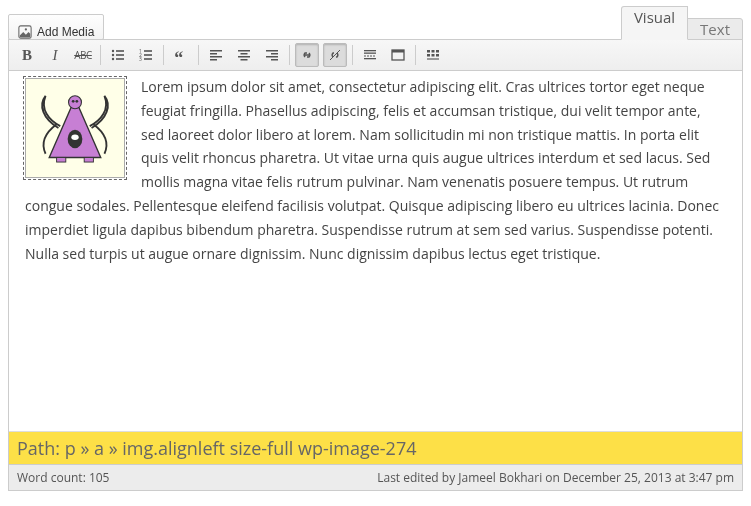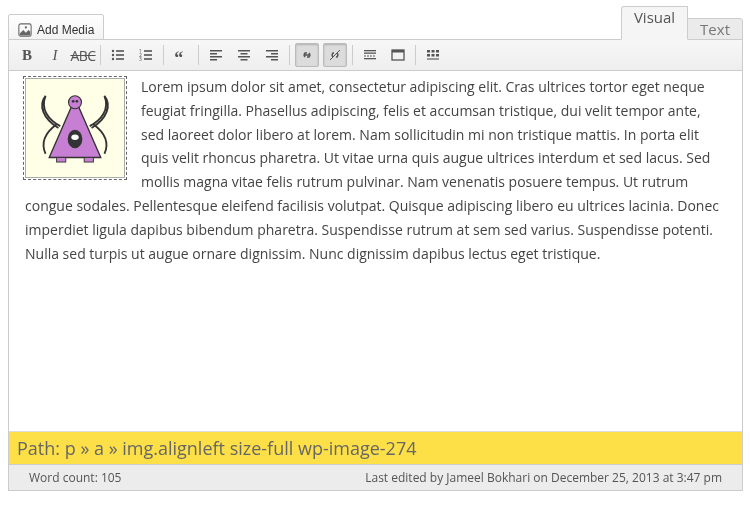--- a/index.html
+++ b/index.html
@@ -16,26 +16,26 @@
   padding: 6px 8px 8px 8px;
 }
 .top-row {
   display: flex;
   justify-content: space-between;
   align-items: flex-end;
   margin-bottom: 0;
 }
 .add-media-btn {
   display: inline-flex;
-  align-items: flex-start;
+  align-items: flex-end;
   gap: 5px;
   background: linear-gradient(#fefefe, #f3f3f3);
   border: 1px solid #ccc;
   border-radius: 2px;
-  padding: 8px 9px;
+  padding: 0 9px;
   font-size: 12px;
   color: #333;
   cursor: pointer;
   height: 26px;
 }
 .add-media-btn svg { width: 14px; height: 14px; }
 .tabs {
   display: flex;
 }
 .tab {
@@ -88,21 +88,21 @@
 }
 .tool-sep {
   width: 1px;
   height: 20px;
   background: #ccc;
   margin: 0 3px;
 }
 .tool-btn svg { width: 16px; height: 16px; }
 .tool-btn .bold { font-family: Georgia, serif; font-weight: bold; font-size: 15px; }
 .tool-btn .italic { font-family: Georgia, serif; font-style: italic; font-size: 15px; }
-.tool-btn .strike { text-decoration: line-through; font-size: 14px; letter-spacing: -0.5px; text-align: right;}
+.tool-btn .strike { text-decoration: line-through; font-size: 10px; letter-spacing: -0.5px; text-align: right;}
 .tool-btn .quote { font-family: Georgia, serif; font-size: 18px; font-weight: bold; line-height: 8px; padding-top: 6px;}
 
 .content-area {
   background: #fff;
   padding: 4px 16px 16px 16px;
   height: 360px;
   overflow: auto;
   font-size: 14px;
   line-height: 1.7;
   color: #444;
@@ -125,21 +125,21 @@
 .path-bar {
   background: #fde047;
   border-top: 1px solid #ddd;
   padding: 4px 8px;
   font-size: 18px;
   color: #666;
 }
 .status-bar {
   background: #ececec;
   border-top: 1px solid #ccc;
-  padding: 4px 20px;
+  padding: 4px 8px;
   font-size: 12px;
   color: #555;
   display: flex;
   justify-content: space-between;
 }
 </style>
 </head>
 <body>
 
 <div class="editor-wrap">

